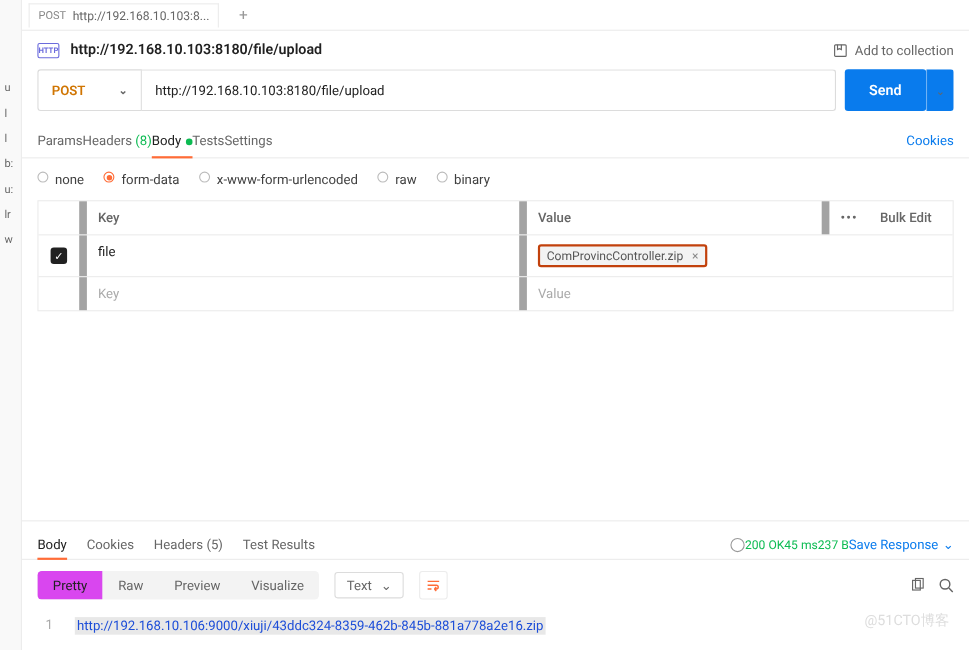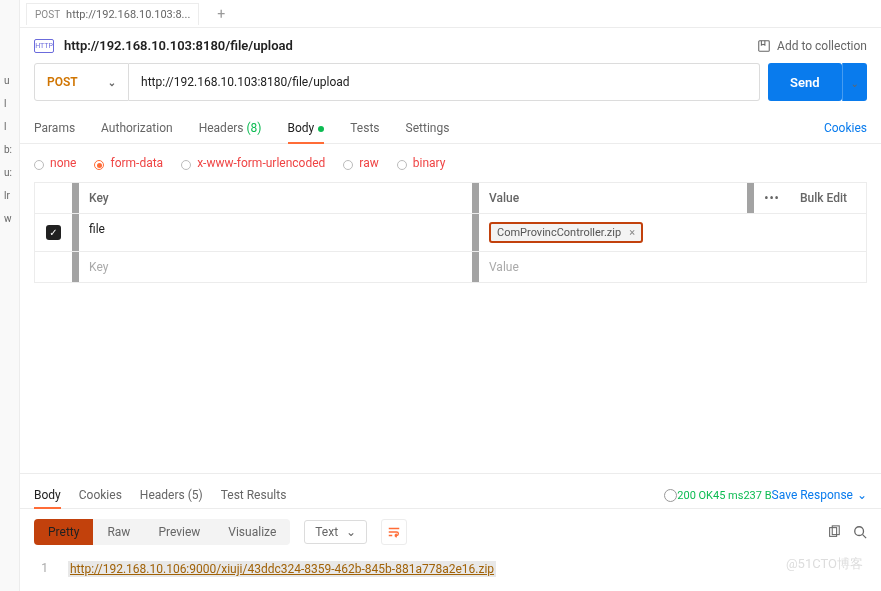--- a/index.html
+++ b/index.html
@@ -5,39 +5,39 @@
 *{margin:0;padding:0;box-sizing:border-box;font-family:-apple-system,BlinkMacSystemFont,"Segoe UI",Roboto,sans-serif}
 body{background:#fff;color:#212121;font-size:12px;width:881px;height:591px;position:relative;overflow:hidden}
 .left-rail{position:absolute;left:0;top:0;width:20px;height:100%;background:#f9f9f9;border-right:1px solid #ececec}
 .left-rail span{display:block;color:#666;font-size:10px;padding:6px 4px}
 .main{position:absolute;left:20px;right:0;top:0;bottom:0;display:flex;flex-direction:column}
 .tabs-bar{height:28px;border-bottom:1px solid #ececec;display:flex;align-items:center;padding-left:6px;gap:10px}
 .tab-item{display:flex;align-items:center;gap:6px;padding:4px 8px;border:1px solid #ececec;border-bottom:none;background:#fff;font-size:11px;color:#666}
 .tab-item .method{color:#888;font-size:10px}
 .tab-plus{color:#999;font-size:14px;padding:0 8px;cursor:pointer}
 .header-row{display:flex;align-items:center;padding:10px 14px;gap:10px}
-.http-badge{width:20px;height:14px;border:1px solid #6b6bdc;border-radius:2px;display:flex;align-items:center;justify-content:center;font-size:7px;color:#6b6bdc;font-weight:400}
+.http-badge{width:20px;height:14px;border:1px solid #6b6bdc;border-radius:2px;display:flex;align-items:center;justify-content:center;font-size:7px;color:#6b6bdc;font-weight:700}
 .req-title{font-size:13px;font-weight:600;color:#212121}
 .spacer{flex:1}
 .add-collection{display:flex;align-items:center;gap:6px;color:#666;font-size:12px;cursor:pointer}
 .url-row{display:flex;padding:0 14px 12px;gap:8px}
 .method-select{border:1px solid #dcdcdc;border-radius:3px 0 0 3px;padding:0 12px;display:flex;align-items:center;gap:30px;color:#d07502;font-weight:600;font-size:12px;cursor:pointer}
 .chev{color:#666;font-size:10px}
 .url-input{flex:1;border:1px solid #dcdcdc;border-left:none;border-radius:0 3px 3px 0;padding:0 12px;font-size:12px;color:#212121;height:38px;margin-left:-8px}
 .send-btn{background:#097bed;color:#fff;border:none;border-radius:3px;padding:0 22px;font-size:13px;font-weight:600;height:38px;display:flex;align-items:center;cursor:pointer}
 .send-drop{background:#097bed;color:#fff;border:none;border-left:1px solid rgba(255,255,255,.25);border-radius:0 3px 3px 0;padding:0 8px;height:38px;margin-left:-8px;cursor:pointer}
-.req-tabs{display:flex;padding:0 14px;gap:26px;border-bottom:1px solid #ececec;align-items:center}
+.req-tabs{display:flex;padding:0 14px;border-bottom:1px solid #ececec;align-items:center}
 .req-tab{padding:8px 0;color:#666;font-size:12px;cursor:pointer;position:relative}
 .req-tab.active{color:#212121}
 .req-tab.active::after{content:"";position:absolute;left:0;right:0;bottom:-1px;height:2px;background:#ff6c37}
 .req-tab .count{color:#0cbb52}
 .req-tab .dot{width:6px;height:6px;background:#0cbb52;border-radius:50%;display:inline-block;margin-left:4px;vertical-align:middle}
 .cookies-link{margin-left:auto;color:#097bed;font-size:12px;cursor:pointer;padding:8px 0}
 .body-types{display:flex;gap:18px;padding:12px 14px;align-items:center}
-.radio{display:flex;align-items:flex-end;gap:6px;color:#ef4444;font-size:12px;cursor:pointer}
+.radio{display:flex;align-items:flex-start;gap:6px;color:#404040;font-size:12px;cursor:pointer}
 .radio-dot{width:10px;height:10px;border:1px solid #bbb;border-radius:50%;display:inline-block;position:relative}
 .radio.selected .radio-dot{border-color:#ff6c37}
 .radio.selected .radio-dot::after{content:"";position:absolute;inset:1.5px;background:#ff6c37;border-radius:50%}
 .kv-table{border:1px solid #ececec;margin:0 14px}
 .kv-head,.kv-row{display:flex;border-bottom:1px solid #ececec}
 .kv-row:last-child{border-bottom:none}
 .kv-cell{padding:8px 10px;font-size:12px;color:#666;border-right:7px solid #a3a3a3}
 .kv-head .kv-cell{color:#666;font-weight:500}
 .cell-check{width:44px;display:flex;align-items:center;justify-content:center}
 .cell-key{width:400px}
@@ -54,28 +54,28 @@
 .resp-tab{padding:6px 0;color:#666;font-size:12px;cursor:pointer;position:relative}
 .resp-tab.active{color:#212121}
 .resp-tab.active::after{content:"";position:absolute;left:0;right:0;bottom:-1px;height:2px;background:#ff6c37}
 .resp-meta{margin-left:auto;display:flex;align-items:center;gap:0;color:#666;font-size:11px}
 .resp-meta .ok{color:#0cbb52}
 .save-resp{color:#097bed;font-size:12px;cursor:pointer;display:flex;align-items:flex-end;gap:4px}
 .globe{width:13px;height:13px;border:1px solid #999;border-radius:50%;position:relative}
 .view-row{display:flex;padding:10px 14px;gap:14px;align-items:center}
 .view-group{display:flex;background:#f3f3f3;border-radius:4px;overflow:hidden}
 .view-btn{padding:6px 14px;font-size:12px;color:#666;cursor:pointer}
-.view-btn.active{background:#c2410c;color:#212121}
+.view-btn.active{background:#d946ef;color:#212121}
 .fmt-select{border:1px solid #dcdcdc;border-radius:3px;padding:4px 10px;font-size:12px;color:#666;display:flex;align-items:center;gap:8px;cursor:pointer}
 .wrap-icon{width:26px;height:26px;border:1px solid #ececec;border-radius:3px;display:flex;align-items:center;justify-content:center;cursor:pointer}
 .wrap-icon svg{stroke:#ff6c37}
 .view-actions{margin-left:auto;display:flex;gap:12px;color:#666}
 .code-area{padding:6px 14px 14px;display:flex;gap:20px;font-family:Consolas,Monaco,monospace;font-size:12px}
 .line-no{color:#aaa;width:14px;text-align:right}
-.code-link{color:#a16207;text-decoration:underline;background:#e8e8e8;padding:1px 2px}
+.code-link{color:#1d4ed8;background:#e8e8e8;padding:1px 2px}
 .watermark{position:absolute;right:18px;bottom:18px;color:#ddd;font-size:13px}
 </style>
 </head>
 <body>
 
 <div class="left-rail">
   <span>&nbsp;</span>
     <span>&nbsp;</span>
     <span>&nbsp;</span>
   <span>u</span>
@@ -114,21 +114,20 @@
       <span>POST</span>
       <span class="chev">⌄</span>
     </div>
     <input class="url-input" value="http://192.168.10.103:8180/file/upload" style="">
     <button class="send-btn">Send</button>
     <button class="send-drop"><span class="chev">⌄</span></button>
   </div>
 
   <div class="req-tabs">
     <div class="req-tab">Params</div>
-    <div class="req-tab">Authorization</div>
     <div class="req-tab"><span>Headers</span> <span class="count">(8)</span></div>
     <div class="req-tab active"><span>Body</span><span class="dot"></span></div>
     <div class="req-tab">Tests</div>
     <div class="req-tab">Settings</div>
     <div class="cookies-link">Cookies</div>
   </div>
 
   <div class="body-types">
     <label class="radio">
         <span class="radio-dot"></span>

